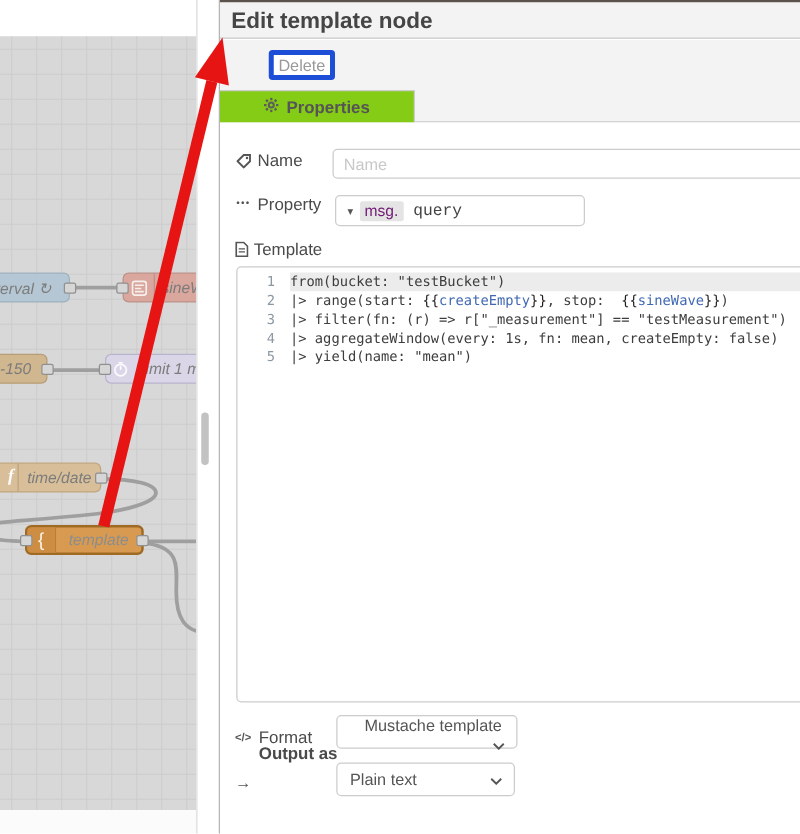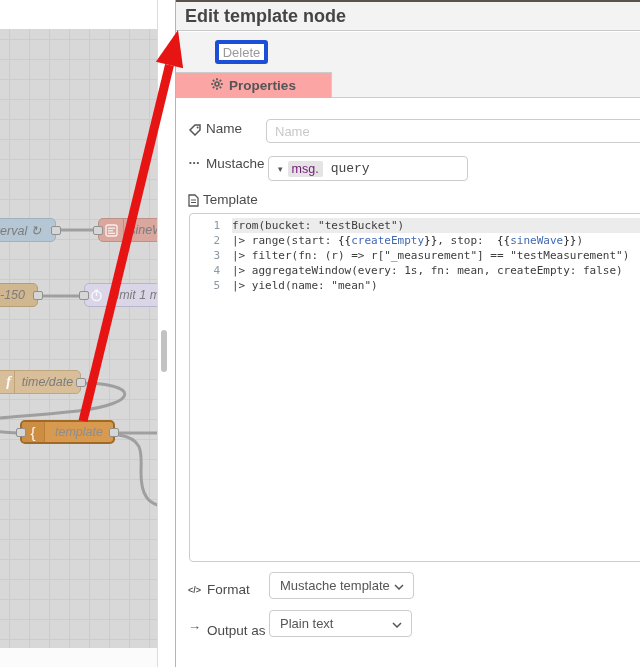--- a/index.html
+++ b/index.html
@@ -61,21 +61,21 @@
   .topline{position:absolute;left:0;top:0;width:100%;height:2px;background:#5a524b;}
   .dlg-header{position:absolute;left:0;top:2px;width:100%;height:29px;background:#f3f3f3;
           border-bottom:1px solid #c9c9c9;box-sizing:border-box;display:flex;align-items:center;
           padding-left:9px;font-size:18px;font-weight:bold;color:#454545;}
   .dlg-toolbar{position:absolute;left:0;top:32px;width:100%;height:40px;background:#f3f3f3;}
   .btn-delete{position:absolute;left:3px;top:8px;width:53px;height:24px;background:#fff;
           border:4px solid #1d4ed8;border-radius:3px;box-sizing:border-box;display:flex;
           align-items:center;justify-content:center;color:#999;font-size:13px;cursor:pointer;margin-left:36px;}
   .tabrow{position:absolute;left:0;top:72px;width:100%;height:26px;background:#f3f3f3;
           border-bottom:1px solid #ccc;box-sizing:border-box;}
-  .tab-props{position:absolute;left:0;top:0;width:156px;height:26px;background:#fca5a5;
+  .tab-props{position:absolute;left:0;top:0;width:156px;height:26px;background:#84cc16;
           border:1px solid #ccc;border-left:none;border-bottom:none;box-sizing:border-box;
           display:flex;align-items:center;justify-content:center;gap:6px;
           font-size:13.5px;font-weight:bold;color:#555;}
   .dlg-content{position:absolute;left:0;top:98px;width:465px;height:569px;background:#fff;}
 
   .flabel{position:absolute;font-size:13.5px;color:#4a4a4a;}
   .ficon{position:absolute;color:#555;}
   .txt-input{position:absolute;left:90px;top:21px;width:385px;height:24px;border:1px solid #ccc;
           border-radius:4px;box-sizing:border-box;padding:0 8px;font-size:13px;
           font-family:"Liberation Sans",sans-serif;color:#444;}
@@ -95,21 +95,21 @@
           font-size:11px;}
   .code-line .gutter{width:30px;text-align:right;padding-right:12px;color:#8c98a4;flex:none;}
   .code-line .code{white-space:pre;flex:1;}
   .code-line.active .code{background:#ececec;}
   .code span.t{color:#3d3d3d;} .code span.b{color:#1f1f1f;} .code span.v{color:#4169b2;}
 
   .select-box{position:absolute;height:27px;border:1px solid #ccc;border-radius:4px;background:#fff;
           box-sizing:border-box;display:flex;align-items:center;font-size:13px;color:#555;
           padding-left:10px;cursor:pointer;}
   .select-box .chev{margin-left:auto;margin-right:9px;}
-  .sel-format{left:93px;top:474px;width:145px;}
+  .sel-format{left:93px;top:474px;width:145px;flex-direction:column;}
   .sel-output{left:93px;top:512px;width:143px;}
 
   
   .arrow-overlay{position:absolute;left:0;top:0;width:640px;height:667px;pointer-events:none;z-index:50;}
 </style>
 </head>
 <body>
 
 <div id="app">
 
@@ -214,21 +214,21 @@
       <span class="ficon" style="left:13px;top:24px;">
         <svg width="12" height="12" viewBox="0 0 12 12">
           <path d="M1 6 L6 1 H11 V6 L6 11 Z" fill="none" stroke="#555" stroke-width="1.5"></path>
           <circle cx="8.6" cy="3.4" r="1" fill="#555"></circle>
         </svg>
       </span>
       <span class="flabel" style="left:30px;top:23px;">Name</span>
       <input class="txt-input" type="text" placeholder="Name" style="">
 
       <span class="ficon" style="left:13px;top:60px;font-size:8px;letter-spacing:1px;">•••</span>
-      <span class="flabel" style="left:30px;top:58px;">Mustache</span>
+      <span class="flabel" style="left:30px;top:58px;">Property</span>
       <div class="typed-input">
         <span class="ti-caret">▾</span>
         <span class="ti-chip">msg.</span>
         <input class="ti-value" type="text" value="query" style="">
       </div>
 
       <span class="ficon" style="left:12px;top:95px;">
         <svg width="11" height="13" viewBox="0 0 11 13">
           <path d="M1 1 H7 L10 4 V12 H1 Z" fill="none" stroke="#555" stroke-width="1.3"></path>
           <line x1="3" y1="6" x2="8" y2="6" stroke="#555" stroke-width="1"></line>
@@ -266,21 +266,21 @@
       <div class="select-box sel-format">
         <span>Mustache template</span>
         <span class="chev">
           <svg width="10" height="6" viewBox="0 0 10 6">
               <polyline points="1,1 5,5 9,1" fill="none" stroke="#555" stroke-width="1.5"></polyline>
             </svg>
         </span>
       </div>
 
       <span class="ficon" style="left:12px;top:520px;font-size:13px;">→</span>
-      <span class="flabel" style="left:31px;top:525px;">Output as</span>
+      <span class="flabel" style="left:31px;top:497px;font-weight:bold;">Output as</span>
       <div class="select-box sel-output">
         <span>Plain text</span>
         <span class="chev">
           <svg width="10" height="6" viewBox="0 0 10 6">
               <polyline points="1,1 5,5 9,1" fill="none" stroke="#555" stroke-width="1.5"></polyline>
             </svg>
         </span>
       </div>
     </div>
   </div>

